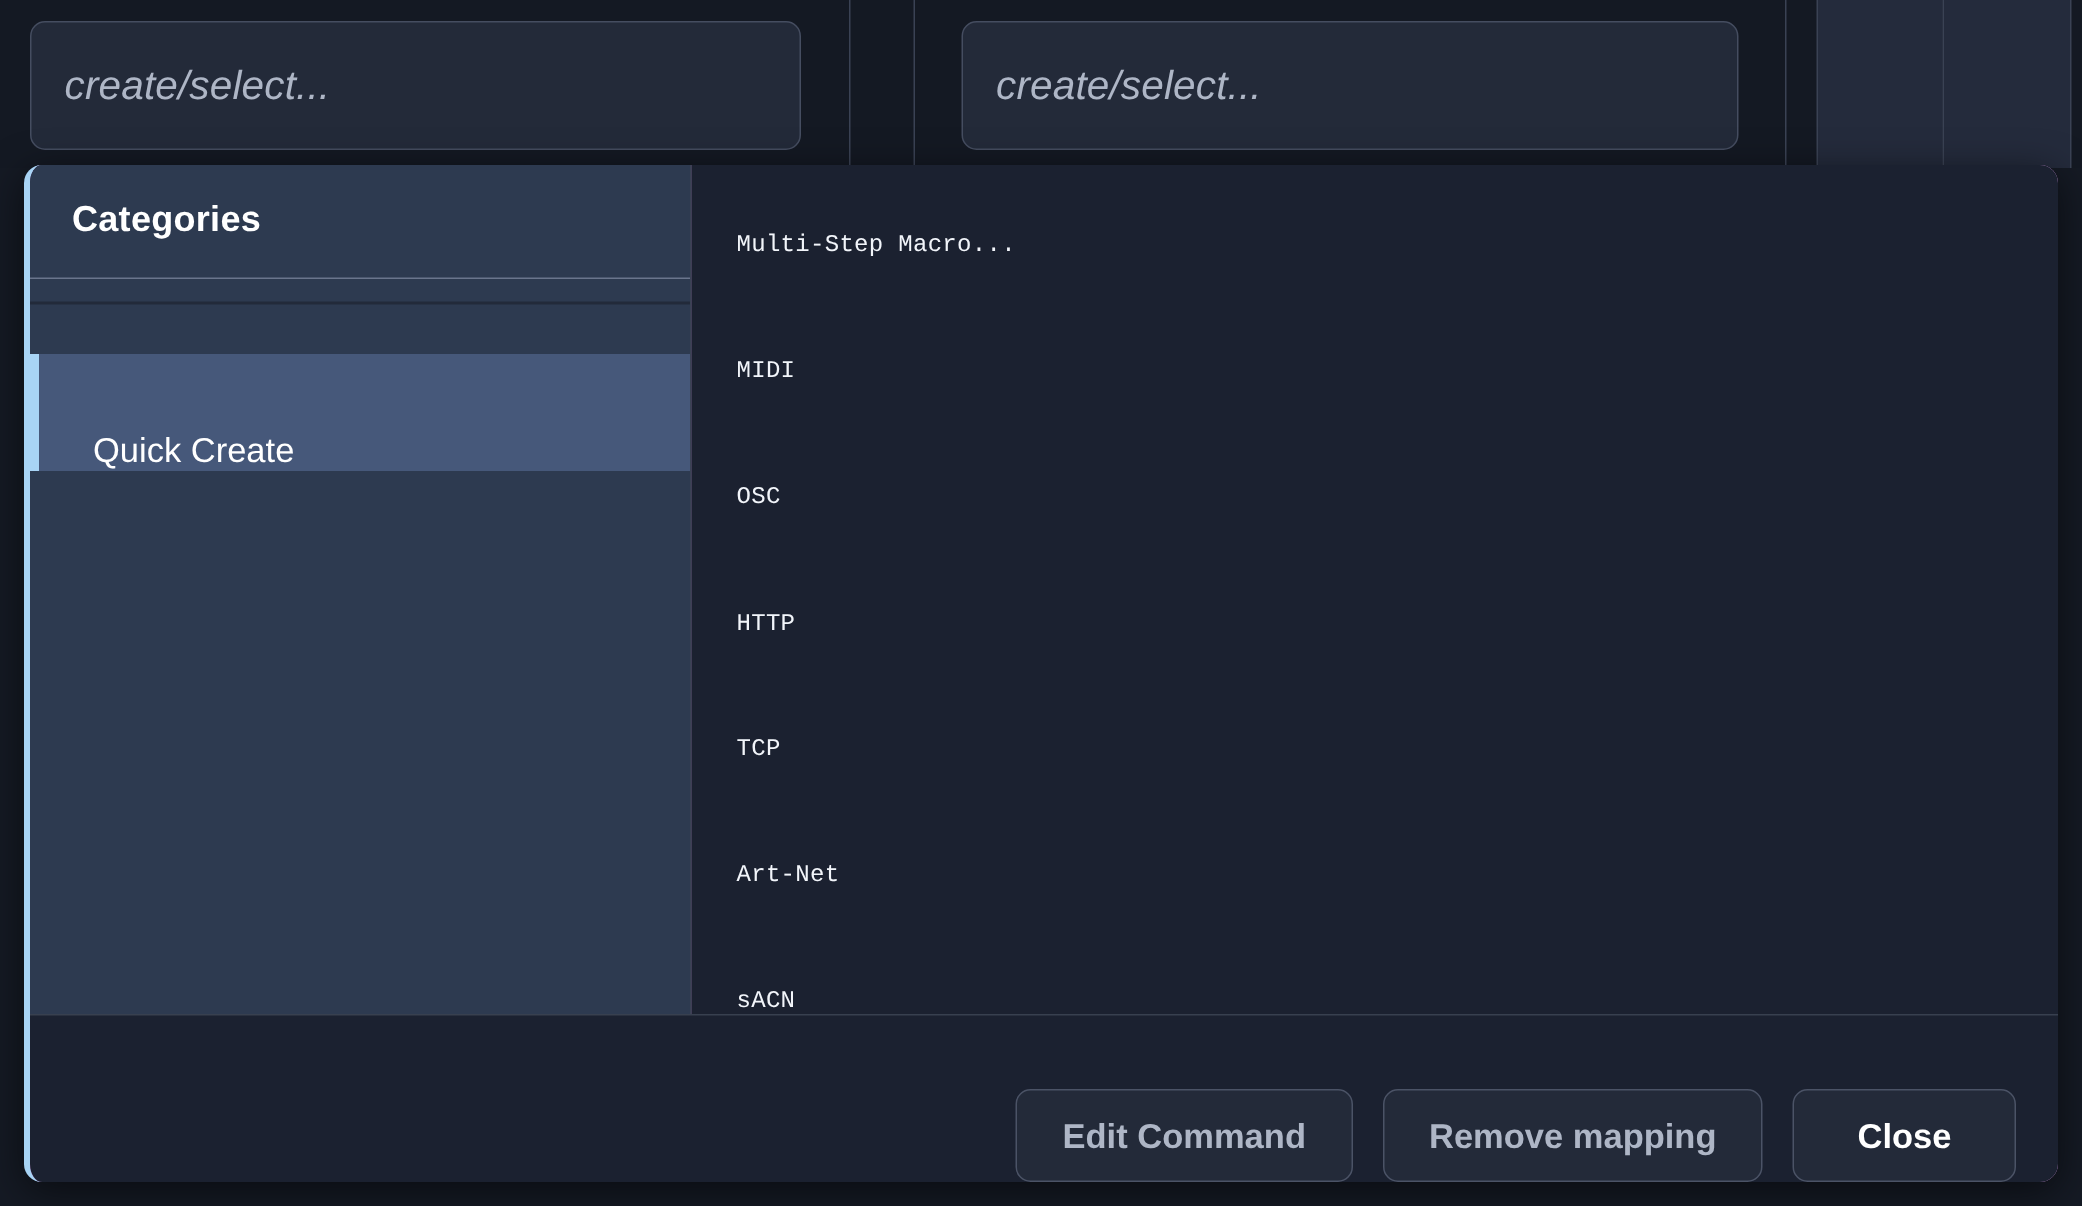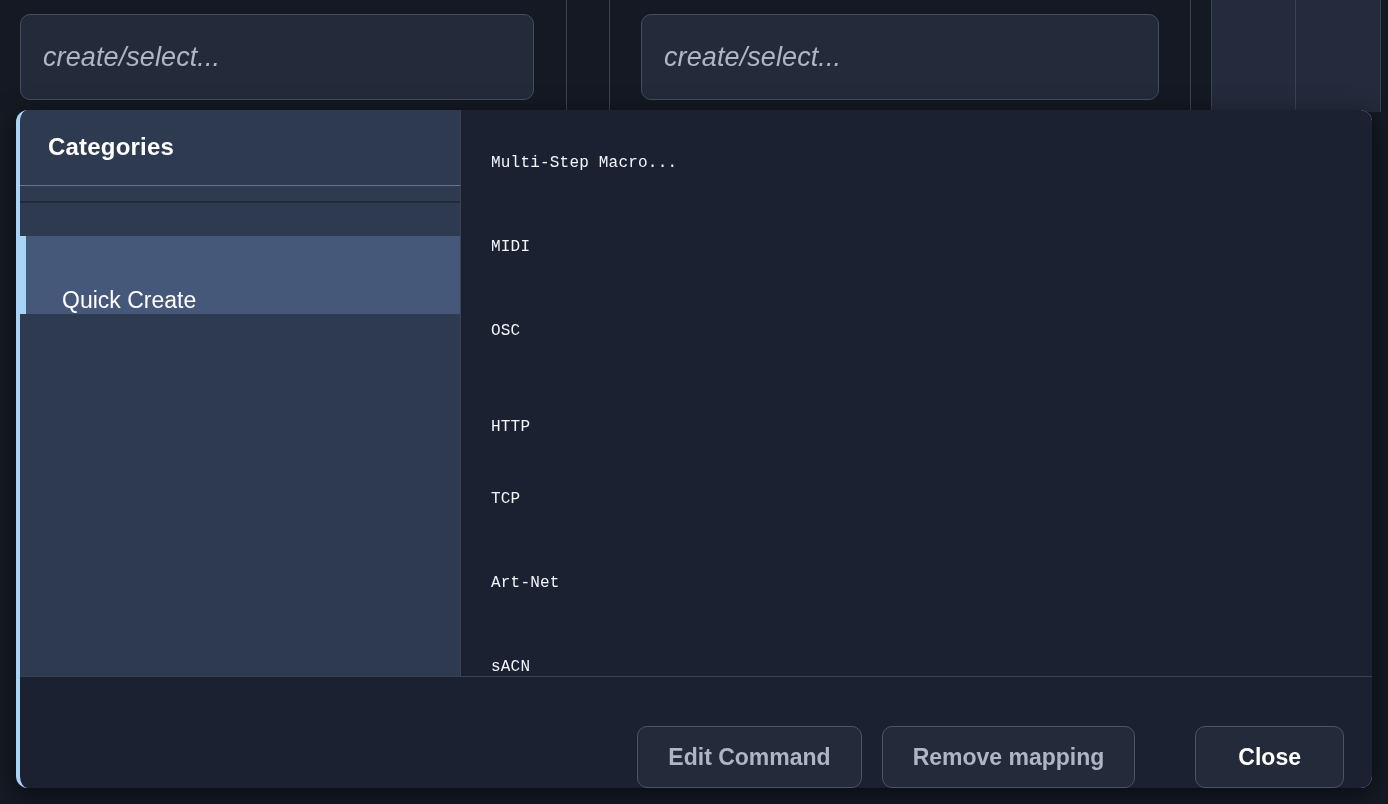--- a/index.html
+++ b/index.html
@@ -184,21 +184,21 @@
     background: #232a39;
     display: flex;
     align-items: center;
     justify-content: center;
     padding: 0 30px;
     font-size: 23px;
     font-weight: bold;
     color: #aeb6c6;
     white-space: nowrap;
   }
-  .btn.primary { color: #ffffff; padding: 0 42px; margin-left: 40px; }
+  .btn.primary { color: #ffffff; padding: 0 42px; }
 </style>
 </head>
 <body>
 
 <div id="root">
 
   <div class="bg-layer">
 
     <div class="bg-col dark" style="left:0;width:566px;height:112px;"></div>
     <div class="bg-col dark" style="left:567px;width:42px;height:112px;"></div>
@@ -242,21 +242,21 @@
             <span>Quick Create</span>
           </div>
 
         </div>
       </div>
 
       <div class="listpanel">
         <div class="list-item" style="top:44px;">Multi-Step Macro...</div>
         <div class="list-item" style="top:128px;text-align:right;">MIDI</div>
         <div class="list-item" style="top:212px;">OSC</div>
-        <div class="list-item" style="top:308px;">HTTP</div>
+        <div class="list-item" style="top:297px;">HTTP</div>
         <div class="list-item" style="top:380px;">TCP</div>
         <div class="list-item" style="top:464px;">Art-Net</div>
         <div class="list-item" style="top:548px;">sACN</div>
       </div>
 
     </div>
 
     <div class="footer">
       <div class="btn">Edit Command</div>
       <div class="btn">Remove mapping</div>

